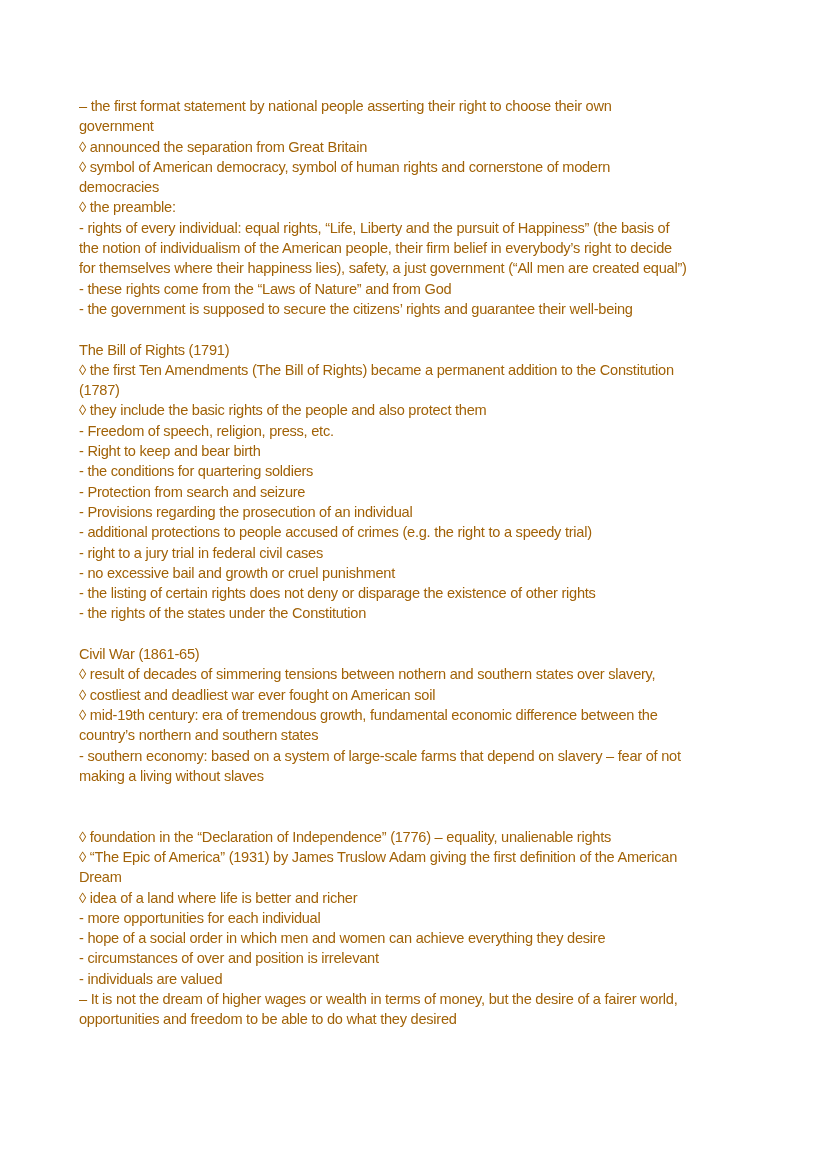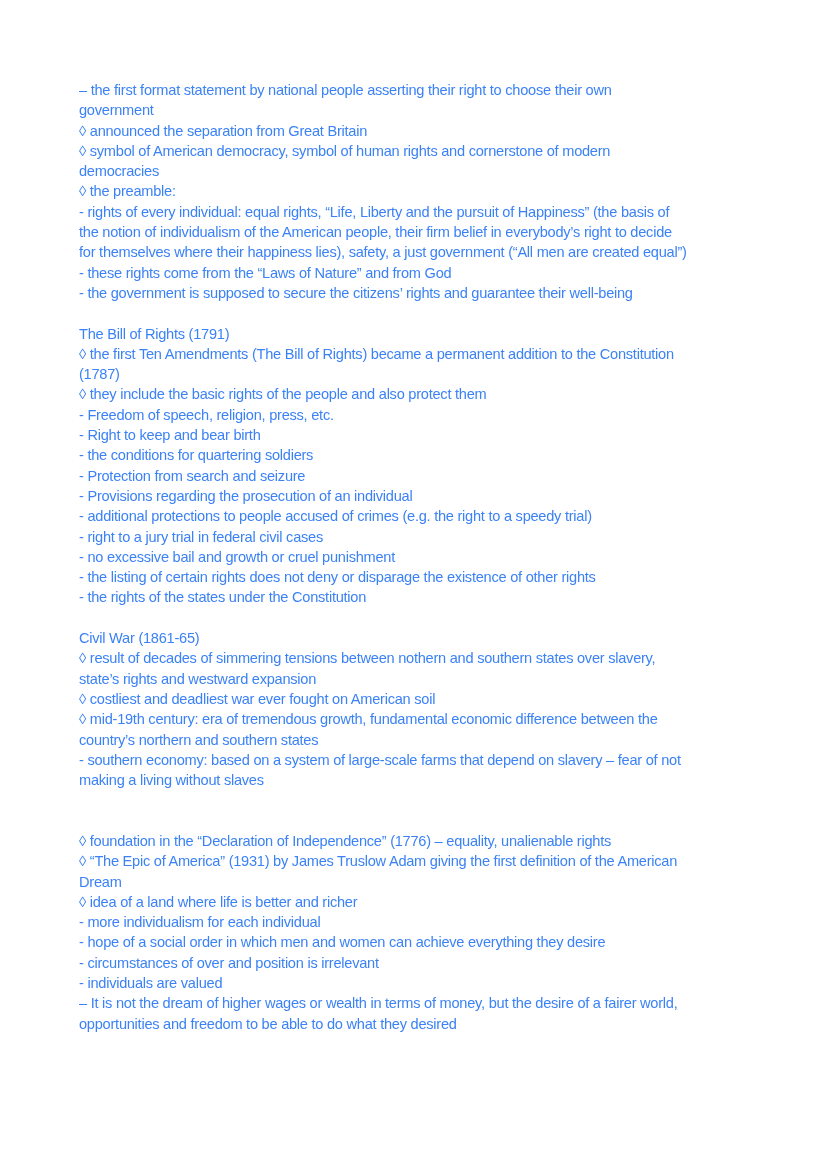--- a/index.html
+++ b/index.html
@@ -9,26 +9,26 @@
     }
     body {
       width: 828px;
       height: 1171px;
       position: relative;
       overflow: hidden;
     }
     .page {
       position: absolute;
       left: 79px;
-      top: 80px;
+      top: 96px;
       width: 680px;
       font-family: "Liberation Sans", sans-serif;
       font-size: 14.6px;
       line-height: 20.3px;
-      color: #3b82f6;
+      color: #a16207;
       letter-spacing: -0.25px;
     }
     .line {
       white-space: nowrap;
       display: block;
     }
     .gap {
       height: 20.3px;
     }
     .gap-lg {
@@ -72,36 +72,35 @@
     <span class="line">- no excessive bail and growth or cruel punishment</span>
     <span class="line">- the listing of certain rights does not deny or disparage the existence of other rights</span>
     <span class="line">- the rights of the states under the Constitution</span>
   </div>
 
   <div class="gap"></div>
 
   <div class="section">
     <span class="line">Civil War (1861-65)</span>
     <span class="line">◊ result of decades of simmering tensions between nothern and southern states over slavery,</span>
-    <span class="line">state’s rights and westward expansion</span>
     <span class="line">◊ costliest and deadliest war ever fought on American soil</span>
     <span class="line">◊ mid-19th century: era of tremendous growth, fundamental economic difference between the</span>
     <span class="line">country’s northern and southern states</span>
     <span class="line">- southern economy: based on a system of large-scale farms that depend on slavery – fear of not</span>
     <span class="line">making a living without slaves</span>
   </div>
 
   <div class="gap-lg"></div>
 
   <div class="section">
     <span class="line">◊ foundation in the “Declaration of Independence” (1776) – equality, unalienable rights</span>
     <span class="line">◊ “The Epic of America” (1931) by James Truslow Adam giving the first definition of the American</span>
     <span class="line">Dream</span>
     <span class="line">◊ idea of a land where life is better and richer</span>
-    <span class="line">- more individualism for each individual</span>
+    <span class="line">- more opportunities for each individual</span>
     <span class="line">- hope of a social order in which men and women can achieve everything they desire</span>
     <span class="line">- circumstances of over and position is irrelevant</span>
     <span class="line">- individuals are valued</span>
     <span class="line">– It is not the dream of higher wages or wealth in terms of money, but the desire of a fairer world,</span>
     <span class="line">opportunities and freedom to be able to do what they desired</span>
   </div>
 
 </div>
 
 </body></html>

